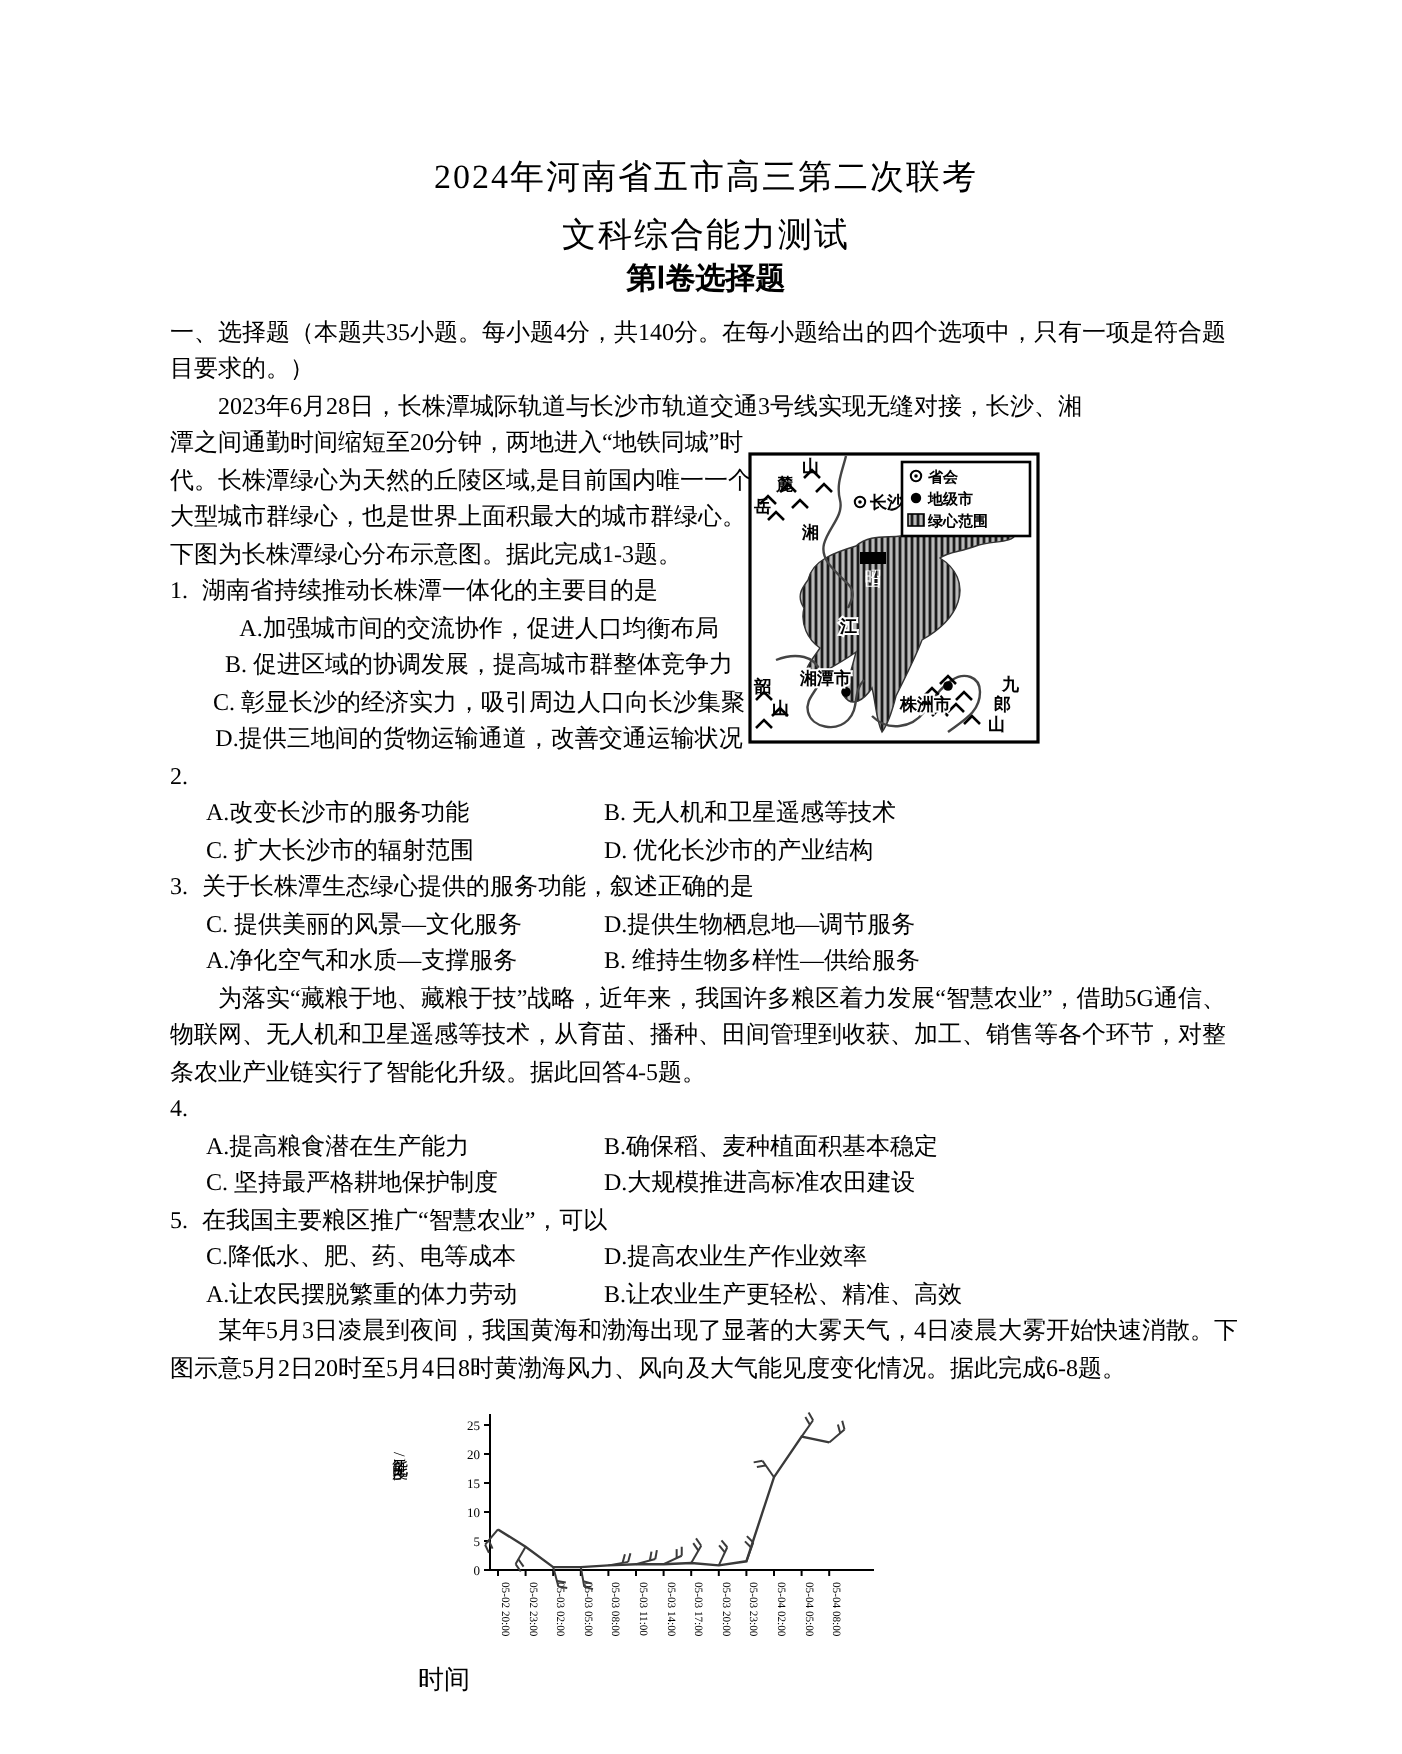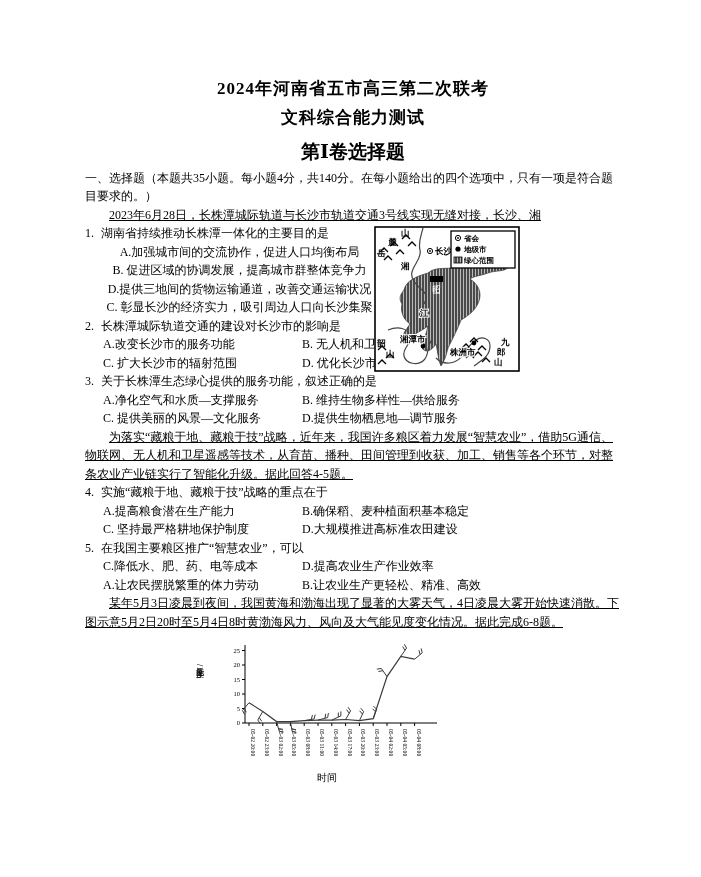--- a/index.html
+++ b/index.html
@@ -1,101 +1,100 @@
 <!DOCTYPE html>
 <html><head>
 <meta charset="utf-8">
 <style>
   html,body{margin:0;padding:0;background:#fff;}
   .page{width:701px;height:877px;position:relative;box-sizing:border-box;
         padding:80px 80px 0 85px;background:#fff;color:#000;overflow:hidden;
         font-family:"Liberation Serif","DejaVu Serif",serif;font-size:12px;line-height:18.5px;}
-  h1,h2{font-size:17px;text-align:center;margin:0 0 10px 0;font-weight:bold;letter-spacing:1px;}
-  h2{margin-bottom:16px;}
-  h3{font-size:19px;text-align:center;margin:0 0 7px 0;font-weight:bold;}
+  h1,h2{font-size:17px;text-align:center;margin:0 0 10px 0;font-weight:normal;letter-spacing:1px;}
+  h2{margin-bottom:4px;}
+  h3{font-size:15px;text-align:center;margin:0 0 7px 0;font-weight:bold;font-family:Liberation Serif, serif;}
   p{margin:0;}
-  .indent{text-indent:2em;text-decoration:underline;}
+  .indent{text-indent:2em;}
   .narrow{width:291px;}
   .stem{display:flex;}
   .qnum{margin-right:7px;white-space:nowrap;}
   .opt{padding-left:18px;text-align:center;}
   .optrow{padding-left:18px;}
   .opt2{display:inline-block;min-width:196px;}
   .mapfig{position:absolute;left:374px;top:226px;width:146px;height:146px;}
   .map-center-label{position:absolute;left:430px;top:276px;background:#000;color:#fff;
         writing-mode:vertical-rl;font-size:8.5px;line-height:11px;padding:2px 1px;letter-spacing:1px;}
   .chartwrap{position:relative;margin:4px 0 0 110px;width:280px;}
   .ylabel{position:absolute;left:0;top:26px;writing-mode:vertical-rl;font-size:8px;line-height:9px;letter-spacing:1px;}
-  .xlabel{width:236px;margin-left:14px;text-align:center;font-size:10px;margin-top:-8px;}
+  .xlabel{width:236px;margin-left:14px;font-size:13px;margin-top:-8px;}
   #chart-svg{margin-left:14px;display:block;}
   svg text{font-family:"Liberation Serif","DejaVu Serif",serif;}
   .halo{paint-order:stroke;stroke:#fff;stroke-width:2px;fill:#000;}
 </style>
 </head>
 <body>
 
 <div class="page">
 
   <h1>2024年河南省五市高三第二次联考</h1>
   <h2>文科综合能力测试</h2>
   <h3>第Ⅰ卷选择题</h3>
 
   <p>一、选择题（本题共35小题。每小题4分，共140分。在每小题给出的四个选项中，只有一项是符合题目要求的。）</p>
 
   <p class="indent">2023年6月28日，长株潭城际轨道与长沙市轨道交通3号线实现无缝对接，长沙、湘</p>
 
   <div class="narrow">
+    <p>潭之间通勤时间缩短至20分钟，两地进入“地铁同城”时代。长株潭绿心为天然的丘陵区域,是目前国内唯一一个大型城市群绿心，也是世界上面积最大的城市群绿心。下图为长株潭绿心分布示意图。据此完成1-3题。</p>
     <div>
       <p class="stem">
         <span class="qnum">1.</span>
         <span>湖南省持续推动长株潭一体化的主要目的是</span>
       </p>
       <p class="opt">A.加强城市间的交流协作，促进人口均衡布局</p>
       <p class="opt">B. 促进区域的协调发展，提高城市群整体竞争力</p>
+      <p class="opt">C. 彰显长沙的经济实力，吸引周边人口向长沙集聚</p>
       <p class="opt">D.提供三地间的货物运输通道，改善交通运输状况</p>
-      <p class="opt">C. 彰显长沙的经济实力，吸引周边人口向长沙集聚</p>
     </div>
   </div>
 
   <div>
     <p class="stem">
       <span class="qnum">2.</span>
-      <span>长株潭城际轨道交通的建设对长沙市的影响是</span>
     </p>
     <p class="optrow">
       <span class="opt2">A.改变长沙市的服务功能</span>
       <span>B. 无人机和卫星遥感等技术</span>
     </p>
     <p class="optrow">
       <span class="opt2">C. 扩大长沙市的辐射范围</span>
       <span>D. 优化长沙市的产业结构</span>
     </p>
   </div>
 
   <div>
     <p class="stem">
       <span class="qnum">3.</span>
       <span>关于长株潭生态绿心提供的服务功能，叙述正确的是</span>
     </p>
     <p class="optrow">
+      <span class="opt2">C. 提供美丽的风景—文化服务</span>
+      <span>D.提供生物栖息地—调节服务</span>
+    </p>
+    <p class="optrow">
       <span class="opt2">A.净化空气和水质—支撑服务</span>
       <span>B. 维持生物多样性—供给服务</span>
     </p>
-    <p class="optrow">
-      <span class="opt2">C. 提供美丽的风景—文化服务</span>
-      <span>D.提供生物栖息地—调节服务</span>
-    </p>
   </div>
 
   <p class="indent">为落实“藏粮于地、藏粮于技”战略，近年来，我国许多粮区着力发展“智慧农业”，借助5G通信、物联网、无人机和卫星遥感等技术，从育苗、播种、田间管理到收获、加工、销售等各个环节，对整条农业产业链实行了智能化升级。据此回答4-5题。</p>
 
   <div>
     <p class="stem">
       <span class="qnum">4.</span>
-      <span>实施“藏粮于地、藏粮于技”战略的重点在于</span>
     </p>
     <p class="optrow">
       <span class="opt2">A.提高粮食潜在生产能力</span>
       <span>B.确保稻、麦种植面积基本稳定</span>
     </p>
     <p class="optrow">
       <span class="opt2">C. 坚持最严格耕地保护制度</span>
       <span>D.大规模推进高标准农田建设</span>
     </p>
   </div>

